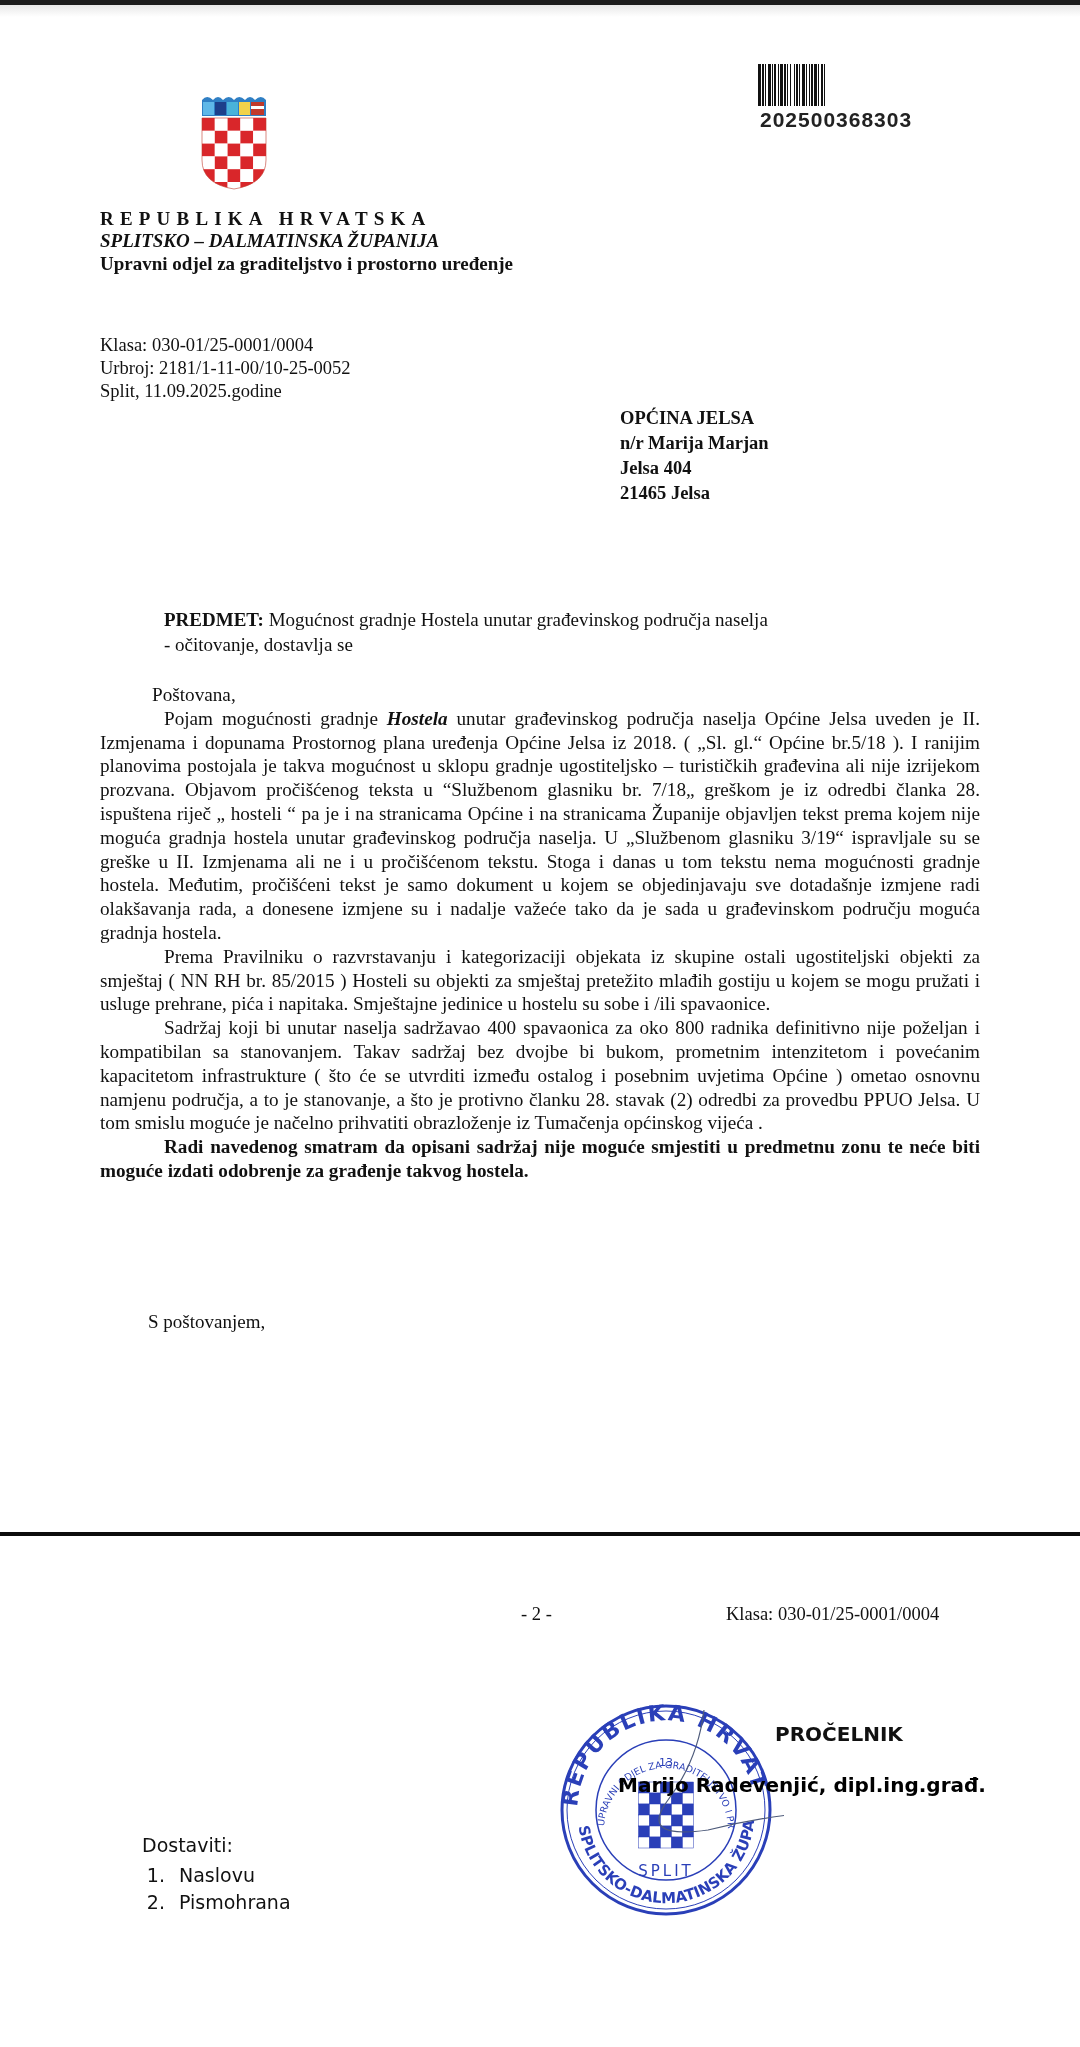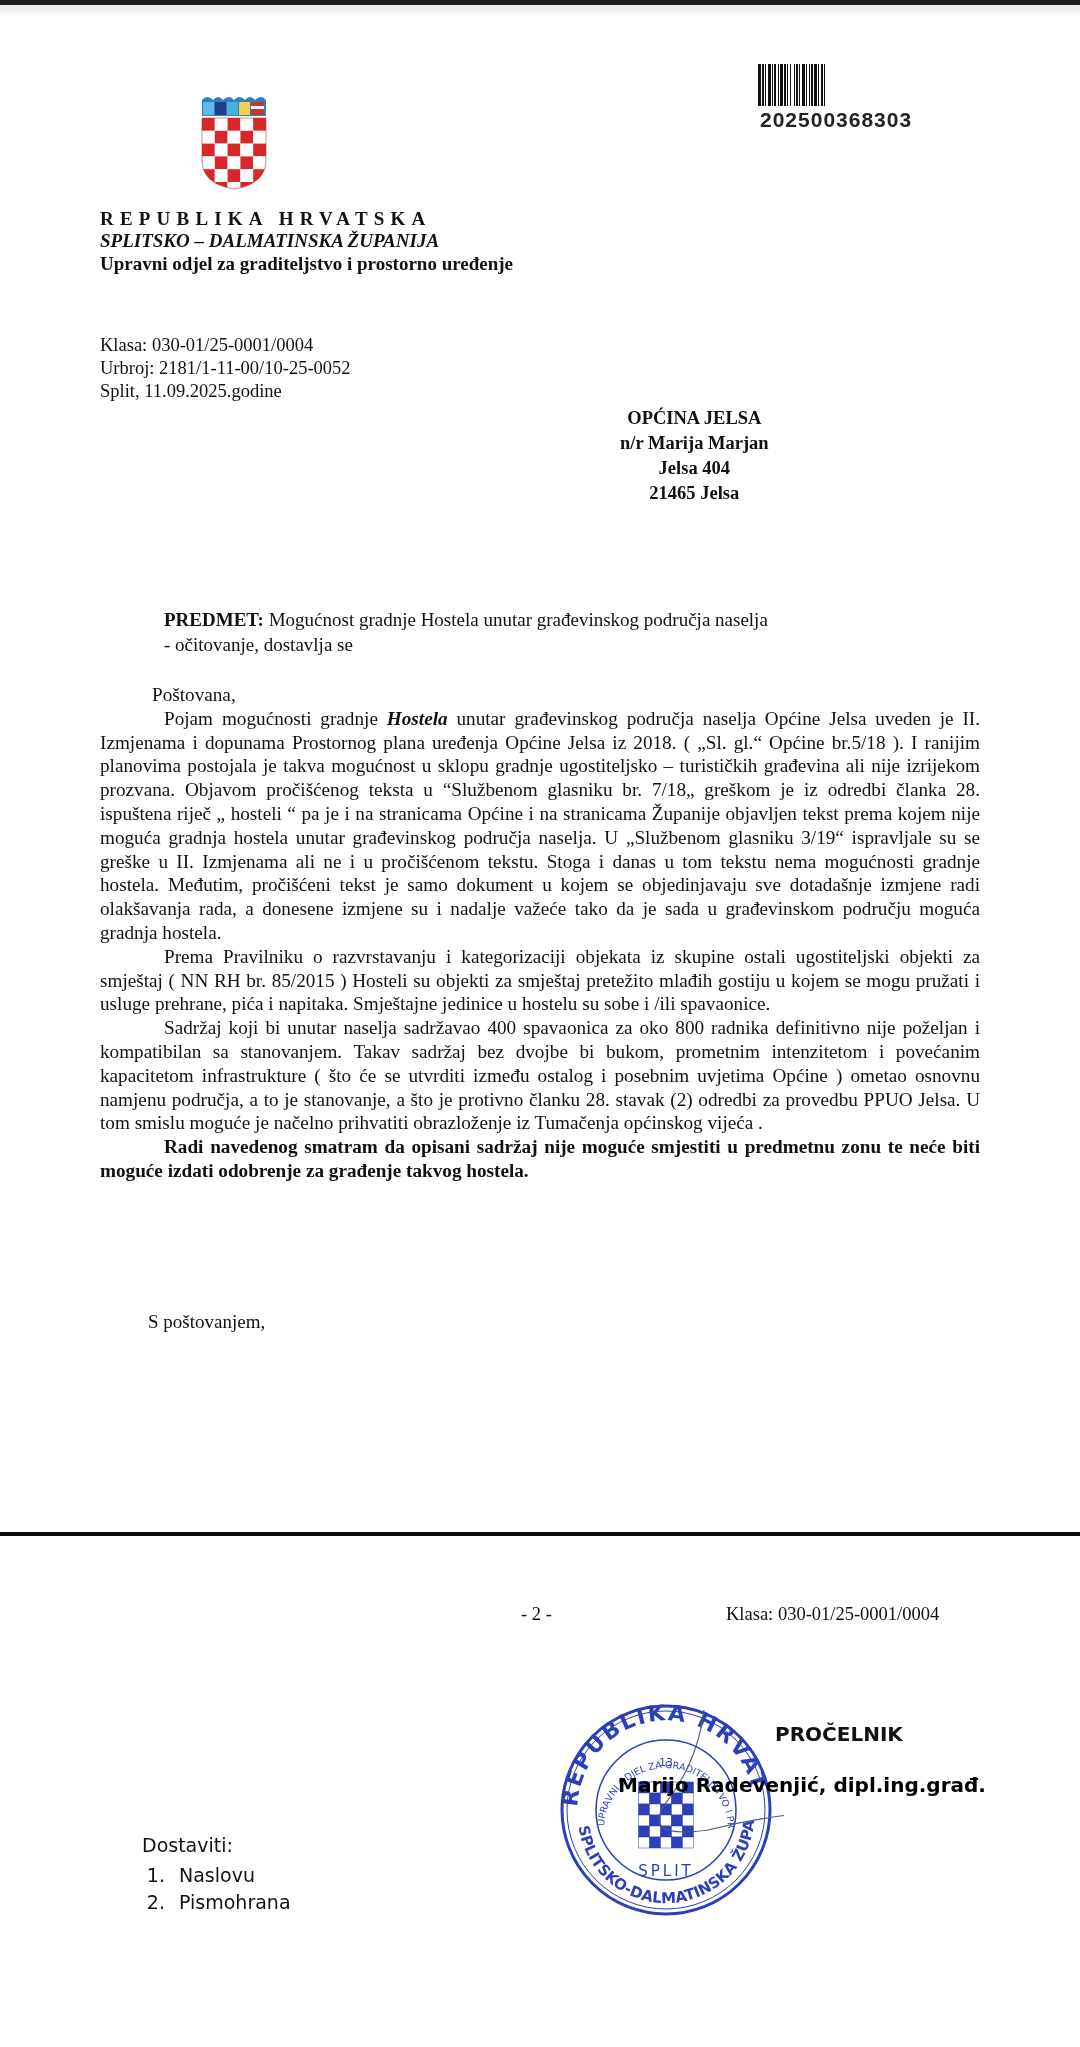--- a/index.html
+++ b/index.html
@@ -33,21 +33,21 @@
 
     
     .coa { left: 199px; top: 94px; width: 70px; height: 96px; }
 
     .header-block { left: 100px; top: 208px; }
     .hdr1 { font-weight: bold; font-size: 19px; letter-spacing: 6.2px; line-height: 22px; }
     .hdr2 { font-weight: bold; font-size: 19px; line-height: 22px; font-style: italic; }
     .hdr3 { font-weight: bold; font-size: 19px; line-height: 24px; }
 
     .meta { left: 100px; top: 334px; font-size: 18.5px; line-height: 23px; }
-    .recipient { left: 620px; top: 406px; font-weight: bold; font-size: 18.5px; line-height: 25px; text-align: center; }
+    .recipient { left: 620px; top: 406px; font-weight: bold; font-size: 18.5px; line-height: 25px; }
 
     .subject { left: 164px; top: 607px; font-size: 19px; line-height: 25px; }
     .subject b { font-weight: bold; }
 
     .body-text {
       left: 100px; top: 683px; width: 880px;
       font-size: 19.2px; line-height: 23.8px; text-align: justify;
     }
     .body-text p { margin: 0; }
     .body-text .indent { text-indent: 64px; }

